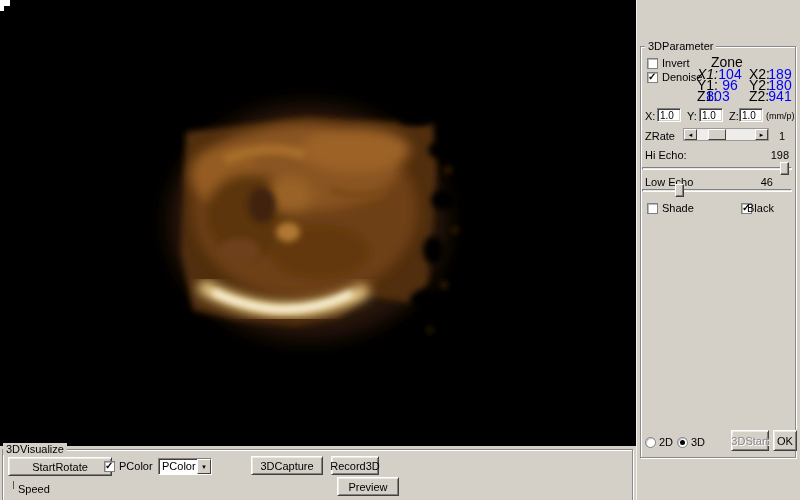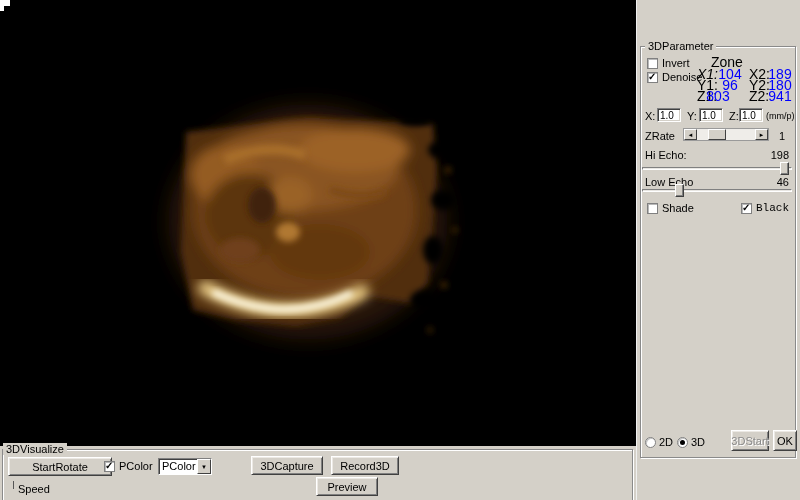--- a/index.html
+++ b/index.html
@@ -201,30 +201,30 @@
     <span class="abs" style="left:142px; top:130px;">1</span>
 
     <span class="abs" style="left:8px; top:149px;">Hi Echo:</span>
     <span class="abs" style="left:80px; top:149px; width:72px; text-align:right;">198</span>
     <div class="slider" style="left:5px; top:162px; width:150px;">
       <span class="track"></span>
       <span class="thumb" style="left: 92%;"></span>
     </div>
 
     <span class="abs" style="left:8px; top:176px;">Low Echo</span>
-    <span class="abs" style="left:80px; top:176px; width:72px; text-align:right;">46</span>
+    <span class="abs" style="left:64px; top:176px; width:72px; text-align:right;">46</span>
     <div class="slider" style="left:5px; top:184px; width:150px;">
       <span class="track"></span>
       <span class="thumb" style="left: 22%;"></span>
     </div>
 
     <span class="check" style="left:10px; top:203px;"></span>
     <span class="abs" style="left:25px; top:202px;">Shade</span>
     <span class="check on" style="left:104px; top:203px;"></span>
-    <span class="abs" style="left:119px; top:202px;font-family:Liberation Mono, monospace;">Black</span>
+    <span class="abs" style="left:110px; top:202px;">Black</span>
 
     <span class="radio" style="left:8px; top:437px;"></span>
     <span class="abs" style="left:22px; top:436px;">2D</span>
     <span class="radio on" style="left:40px; top:437px;"></span>
     <span class="abs" style="left:54px; top:436px;">3D</span>
     <button class="btn3d disabled" style="left:94px; top:430px; width:38px; height:21px;">3DStart</button>
     <button class="btn3d" style="left:136px; top:430px; width:24px; height:21px;">OK</button>
   </div>
 
   <div class="bottom-panel">
@@ -236,21 +236,21 @@
 
     <span class="check on" style="left:104px; top:15px;"></span>
     <span class="abs" style="left:119px; top:14px;">PColor</span>
 
     <div class="combo" style="left:158px; top:12px; width:54px;">
       <span class="combo-text">PColor</span>
       <span class="combo-btn"></span>
     </div>
 
     <button class="btn3d" style="left:251px; top:10px; width:72px; height:19px;">3DCapture</button>
-    <button class="btn3d" style="left:331px; top:10px; width:68px; height:19px;">Record3D</button>
-    <button class="btn3d" style="left:316px; top:31px; width:62px; height:19px;">Preview</button>
+    <button class="btn3d" style="left:331px; top:10px; width:48px; height:19px;">Record3D</button>
+    <button class="btn3d" style="left:337px; top:31px; width:62px; height:19px;">Preview</button>
 
     <span class="abs" style="left:13px; top:35px; width:1px; height:8px; background:#555;"></span>
     <span class="abs" style="left:18px; top:37px;">Speed</span>
   </div>
 
 
 </div>
 
 </body></html>

